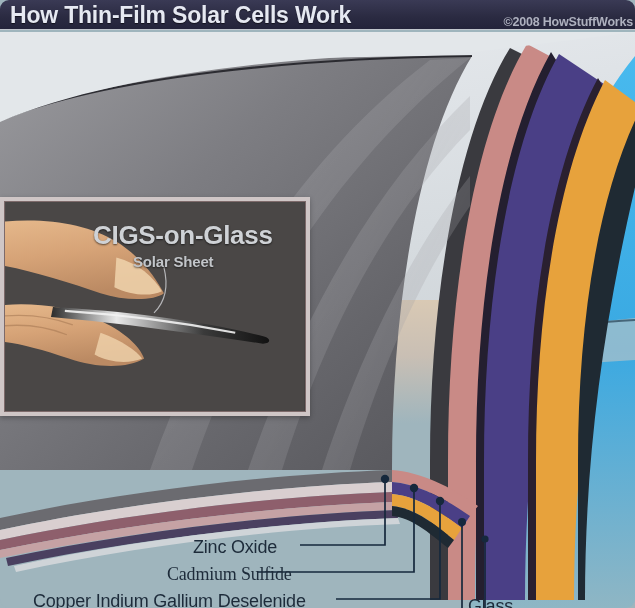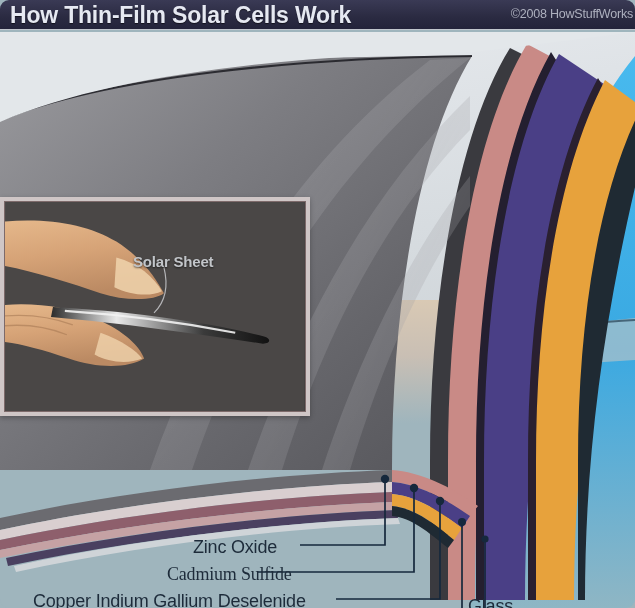--- a/index.html
+++ b/index.html
@@ -8,21 +8,21 @@
 
   
   .titlebar{position:absolute;left:0;top:0;width:635px;height:30px;
     background:linear-gradient(180deg,#3a3a55 0%,#2b2b42 55%,#23233a 100%);
     overflow:hidden;}
   .titlebar:after{content:"";position:absolute;left:0;top:29px;width:635px;height:3px;
     background:linear-gradient(180deg,#c9cdd4,#9aa2ab);}
   .title-text{position:absolute;left:10px;top:0px;height:30px;line-height:30px;
     font-size:23px;font-weight:bold;color:#e6e9f2;letter-spacing:-0.2px;
     text-shadow:0 1px 1px rgba(0,0,0,.55);white-space:nowrap;}
-  .copyright{position:absolute;right:2px;top:7px;font-size:12.5px;font-weight:normal;
+  .copyright{position:absolute;right:2px;top:15px;font-size:12.5px;font-weight:bold;
     color:#b9bcc9;letter-spacing:-0.2px;white-space:nowrap;opacity:.92;padding-left:44px;}
 
   
   .sky-upper{position:absolute;left:0;top:32px;width:635px;height:300px;
     background:linear-gradient(170deg,#e9ecef 0%,#dfe3e7 35%,#d7dce0 65%,#cfd5d9 100%);}
   .ground-left{position:absolute;left:0;top:300px;width:635px;height:308px;
     background:linear-gradient(180deg,#d9c9b4 0%,#c9bfb4 18%,#9fb5bd 40%,#9fb5bd 100%);}
   .lower-blue{position:absolute;left:0;top:430px;width:635px;height:178px;background:#9fb5bd;}
 
   
@@ -200,20 +200,21 @@
           <path d="M-10,126 C18,122 42,126 62,134"></path>
         </g>
 
         <path d="M48,106 C120,110 200,120 262,136 C268,138 268,143 260,143
                  C198,134 118,122 46,116 Z" fill="url(#gSheet)"></path>
         <path d="M60,110 C120,114 180,122 232,132" stroke="#f2f2f2" stroke-width="2.2" fill="none" opacity=".9"></path>
 
         <path d="M160,66 C166,90 158,104 150,112" stroke="#d8dade" stroke-width="1.2" fill="none" opacity=".75"></path>
       </svg>
 
+      <div class="inset-title">CIGS-on-Glass</div>
       <div class="inset-sub">Solar Sheet</div>
     </div>
   </div>
 
   <div class="lbl lbl-zinc">Zinc Oxide</div>
   <div class="lbl lbl-cds">Cadmium Sulfide</div>
   <div class="lbl lbl-cigs">Copper Indium Gallium Deselenide</div>
   <div class="lbl lbl-glass">Glass</div>
 
 </div>

